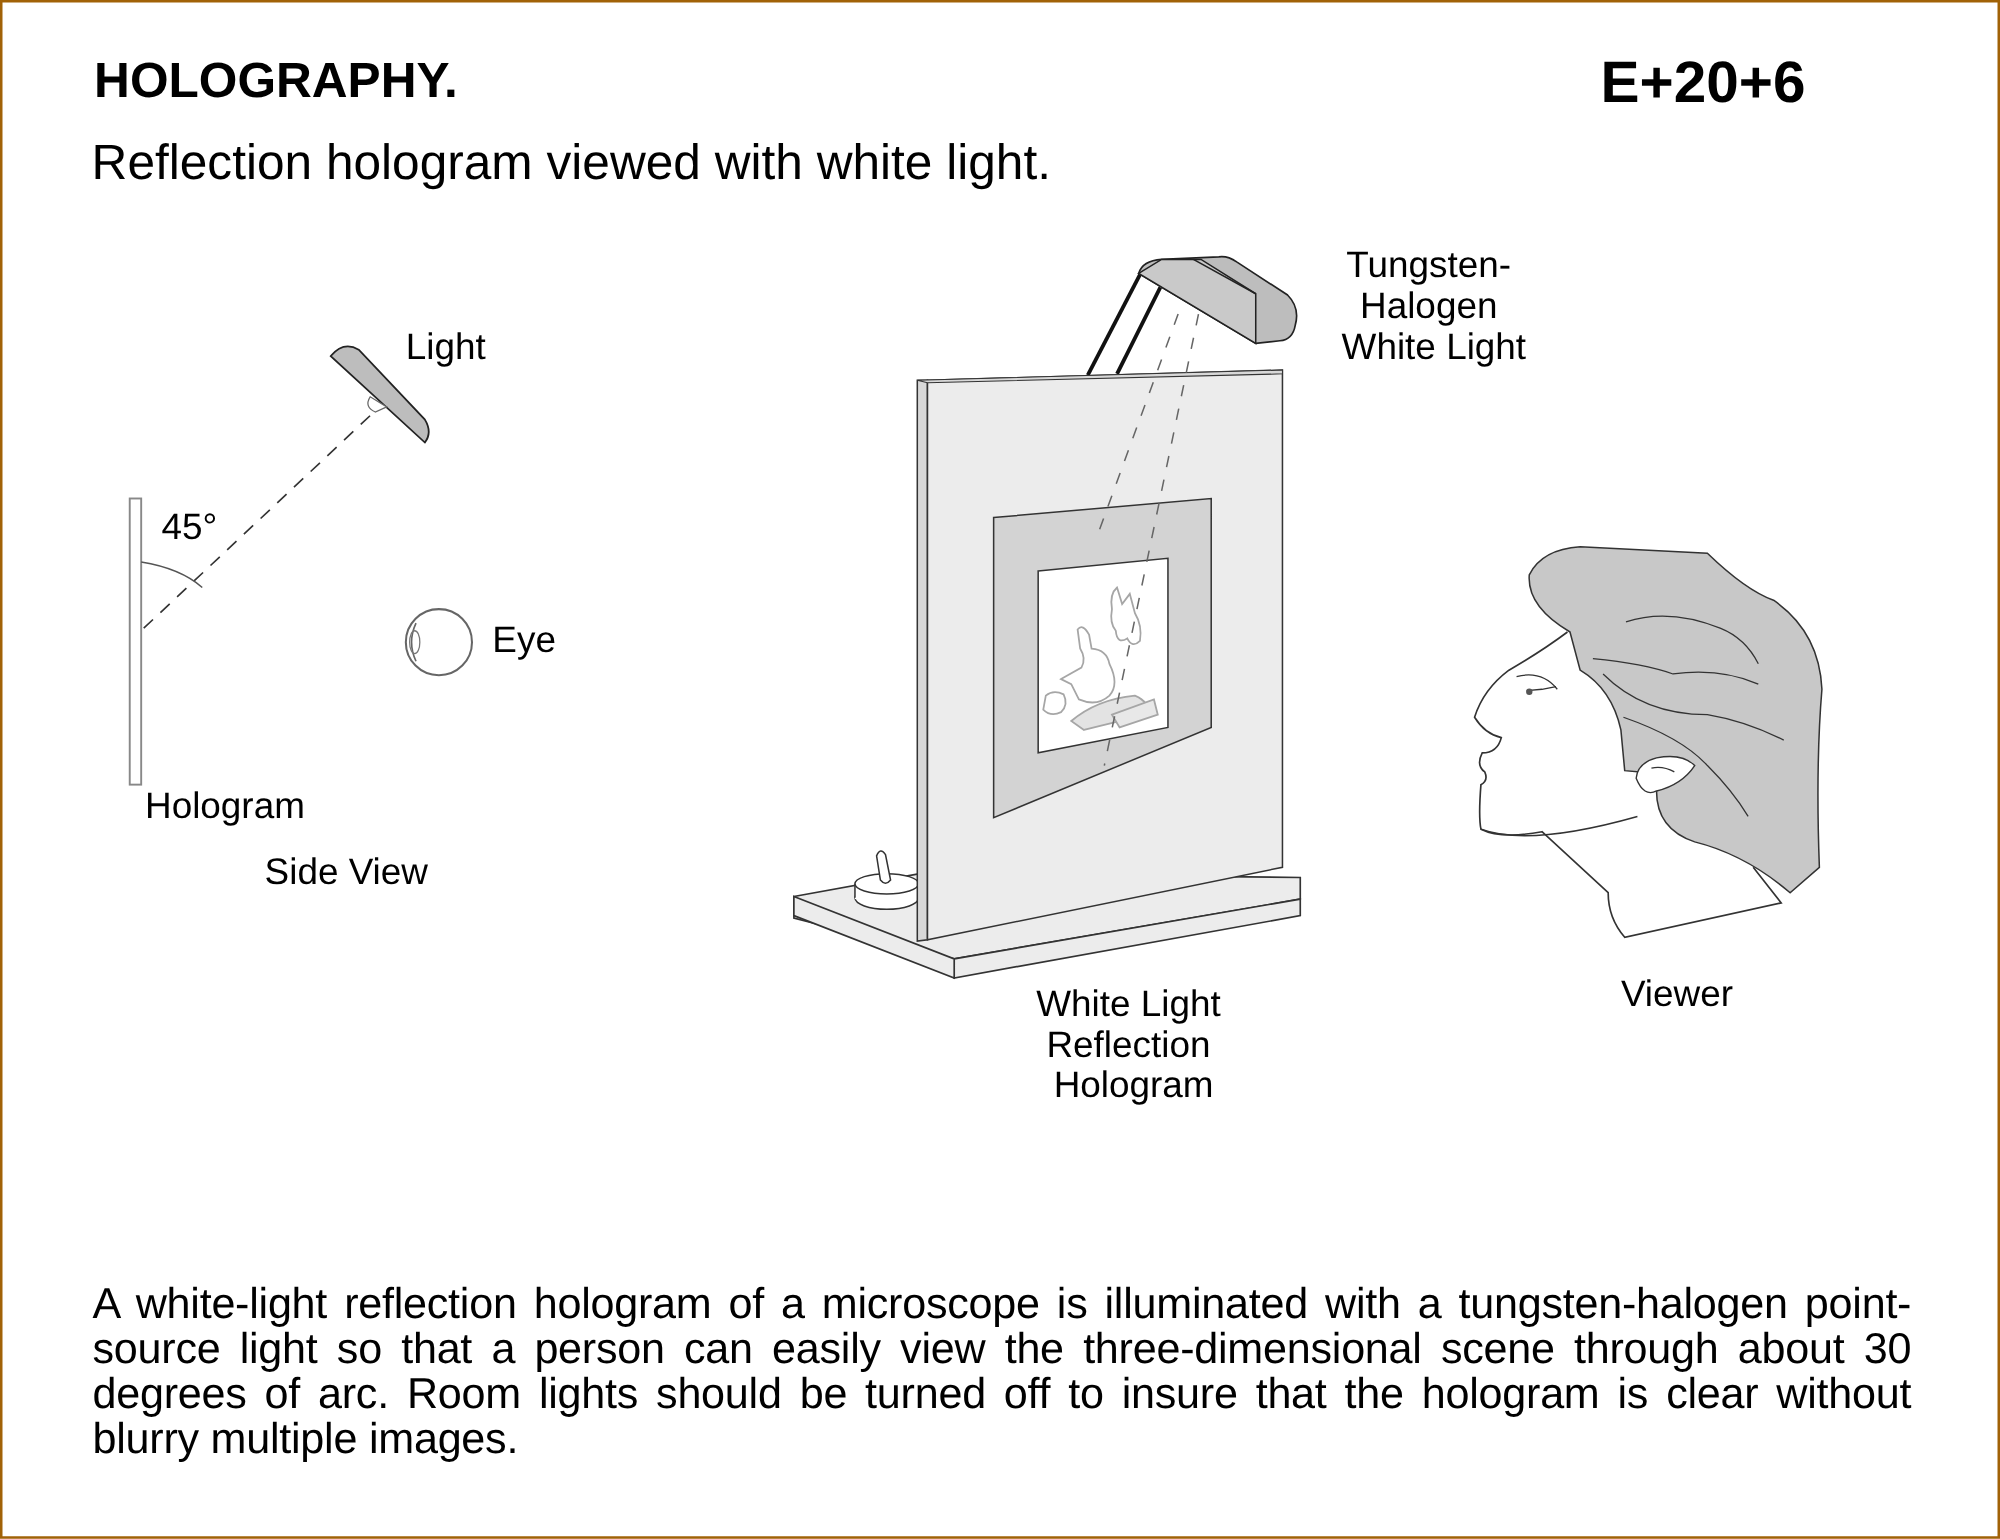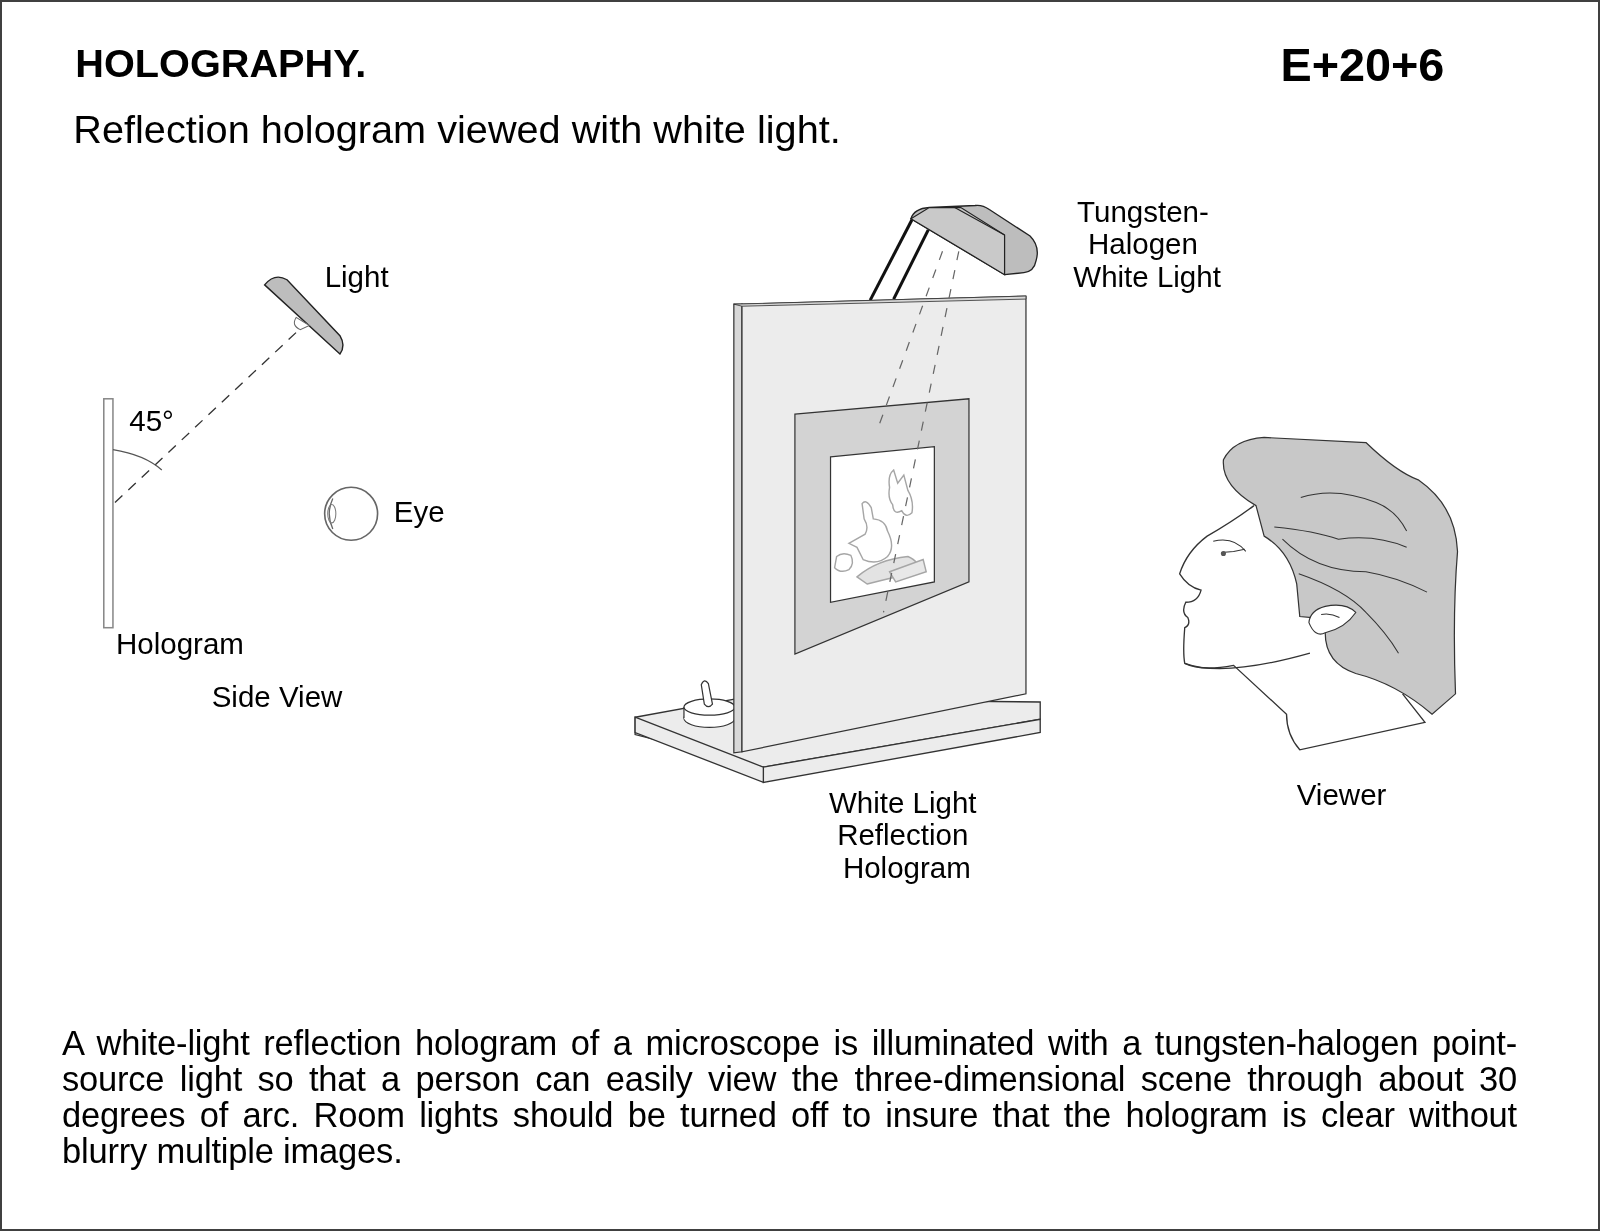--- a/index.html
+++ b/index.html
@@ -1,35 +1,35 @@
 <!DOCTYPE html>
 <html><head>
   <meta charset="utf-8">
   <style>
     html, body { margin: 0; padding: 0; background: #ffffff; }
     body { width: 1600px; height: 1231px; overflow: hidden; }
     .page {
       position: relative;
       width: 1600px; height: 1231px;
       box-sizing: border-box;
-      border: 2px solid #404040;
+      border: 2px solid #a16207;
       background: #ffffff;
       font-family: "Liberation Sans", sans-serif;
       color: #000;
     }
     .stage { position: absolute; left: 0; top: 0; width: 1596px; height: 1227px; }
     .stage svg { width: 100%; height: 100%; display: block; }
     svg text { font-family: "Liberation Sans", sans-serif; fill: #000; }
     .t-title { font-weight: bold; font-size: 39px; }
     .t-code { font-weight: bold; font-size: 46px; }
     .t-sub { font-size: 39px; }
     .t-lbl { font-size: 29px; }
     .caption {
       position: absolute;
-      left: 60px; top: 988px;
+      left: 72px; top: 988px;
       width: 1455px;
       font-size: 34.5px;
       line-height: 36px;
       text-align: justify;
       text-align-last: left;
       letter-spacing: -0.2px;
     }
   </style>
 </head>
 <body>

